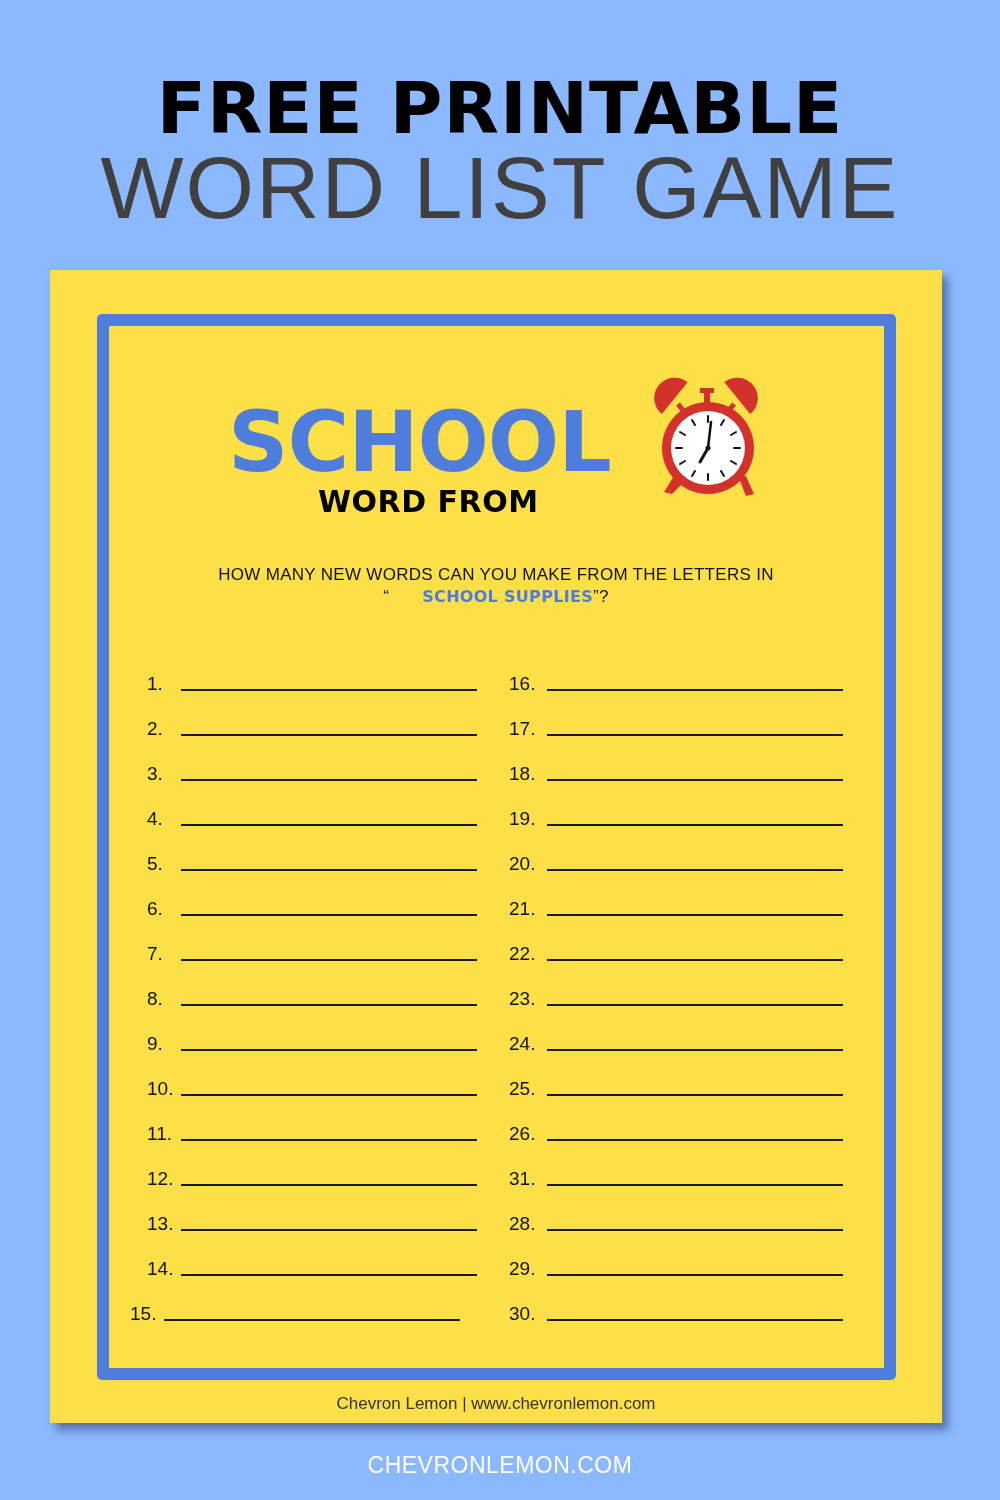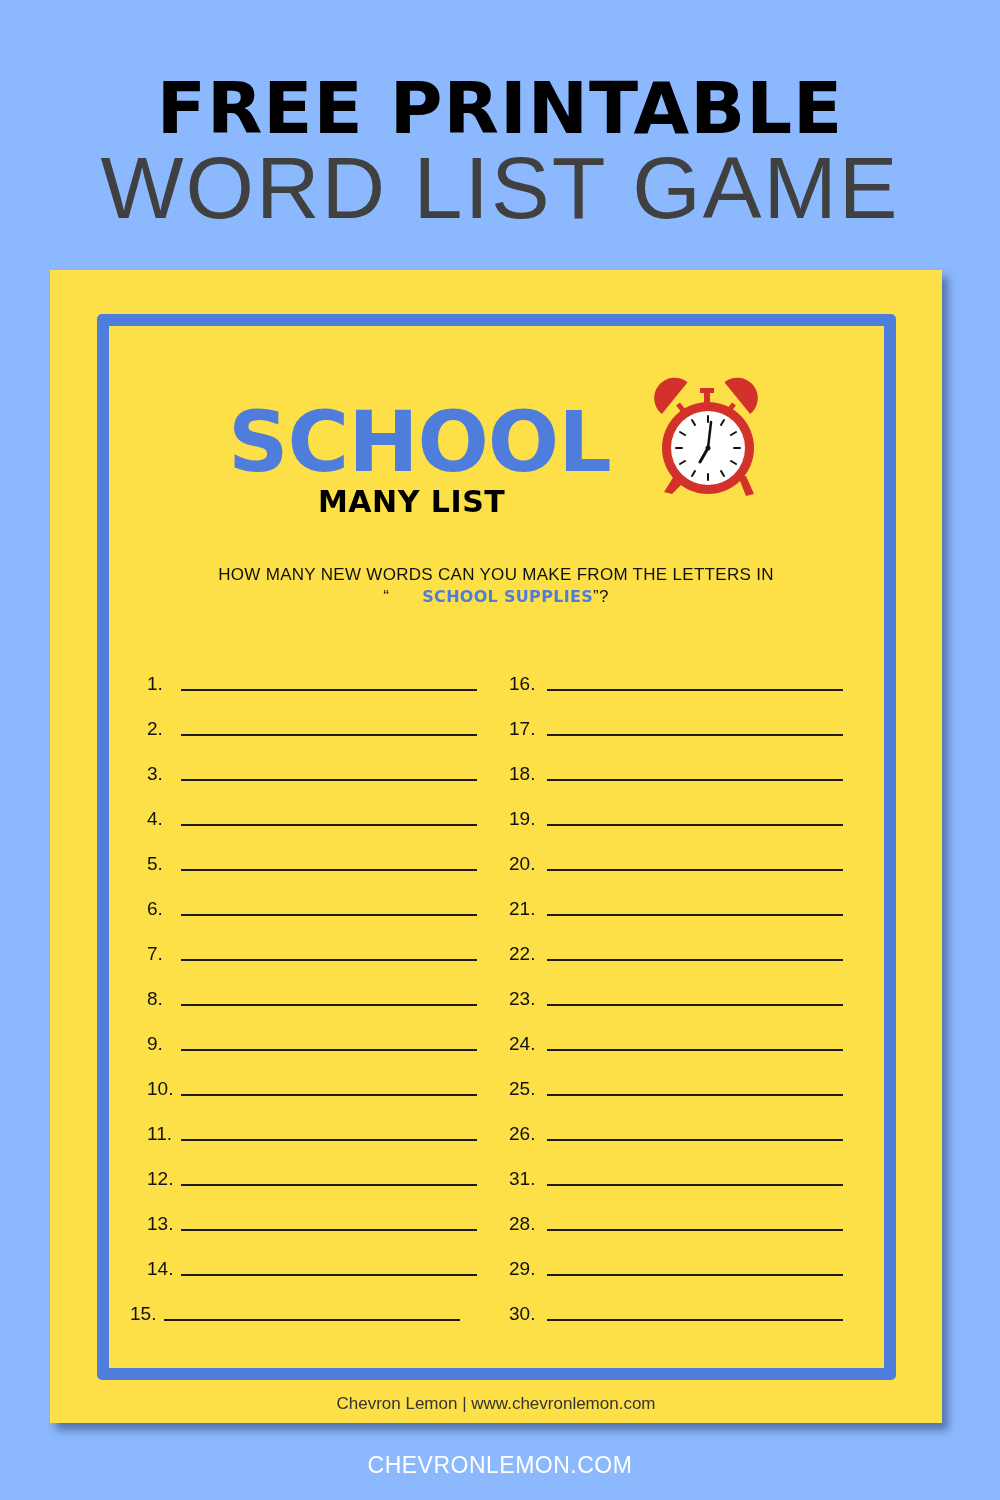--- a/index.html
+++ b/index.html
@@ -77,21 +77,21 @@
 </head>
 <body>
 
 <div class="headline headline-1">FREE PRINTABLE</div>
 <div class="headline headline-2">WORD LIST GAME</div>
 
 <div class="paper">
   <div class="frame"></div>
 
   <div class="title-school">SCHOOL</div>
-  <div class="title-wordlist">MANY LIST</div>
+  <div class="title-wordlist">WORD FROM</div>
 
   <svg class="clock" viewBox="0 0 120 130">
 
     <path d="M14 40 A20 20 0 0 1 44 12 Z" fill="#d3312b" transform="rotate(-8 30 28)"></path>
     <path d="M106 40 A20 20 0 0 0 76 12 Z" fill="#d3312b" transform="rotate(8 90 28)"></path>
 
     <line x1="32" y1="32" x2="40" y2="42" stroke="#d3312b" stroke-width="5"></line>
     <line x1="88" y1="32" x2="80" y2="42" stroke="#d3312b" stroke-width="5"></line>
 
     <rect x="54" y="16" width="14" height="5" fill="#d3312b"></rect>

